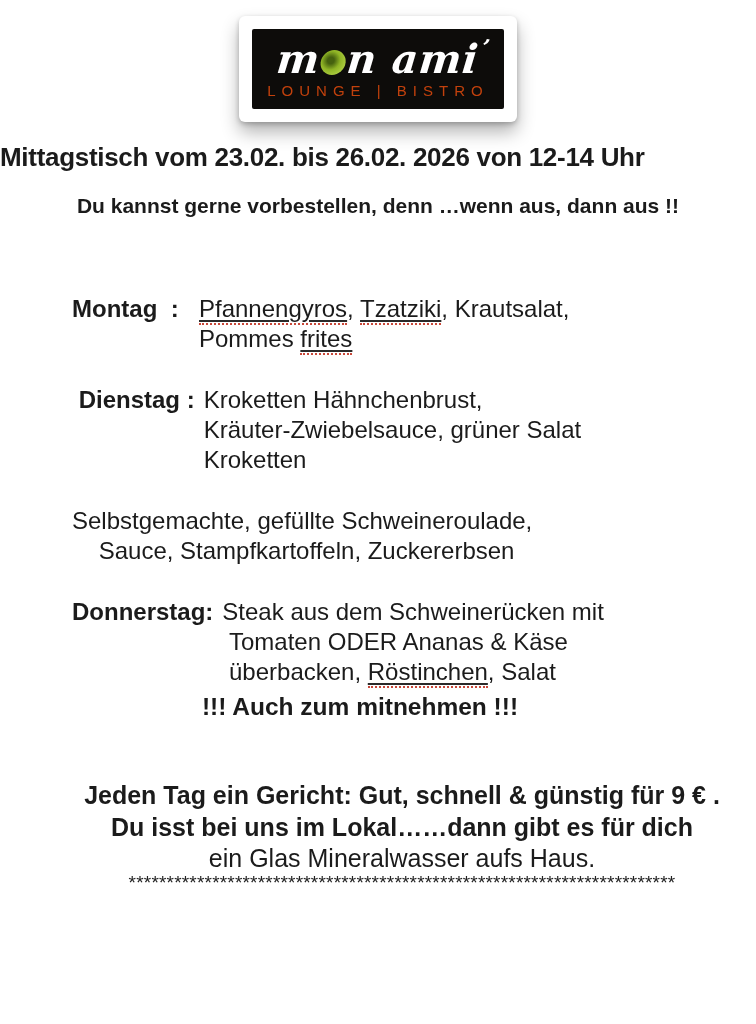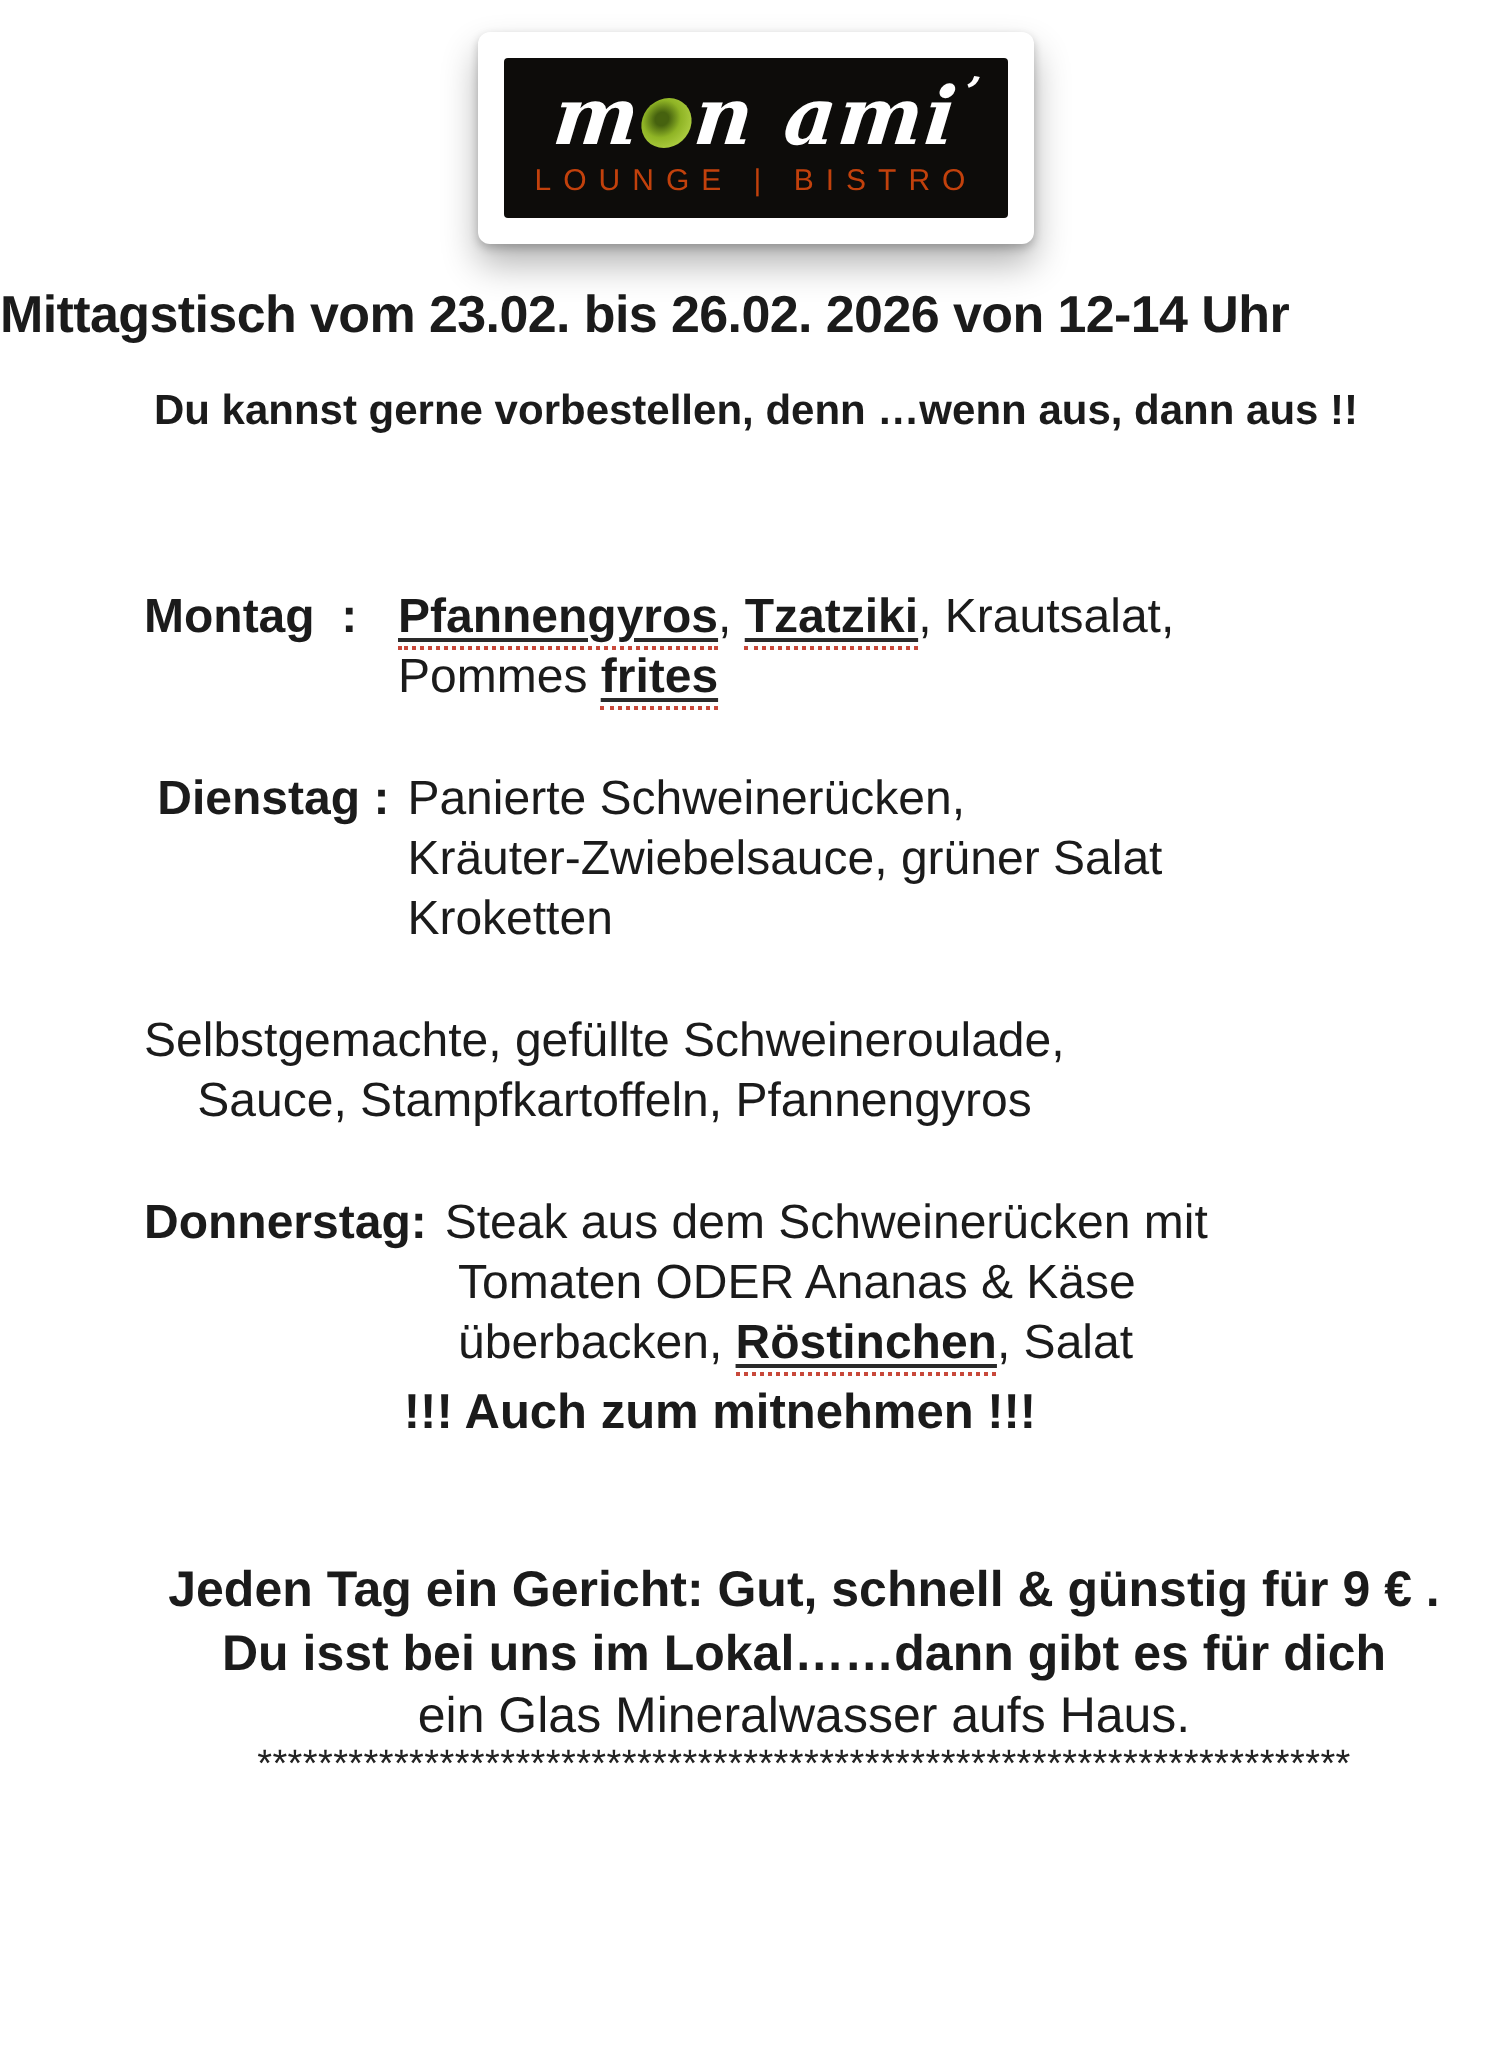--- a/index.html
+++ b/index.html
@@ -106,21 +106,20 @@
     white-space: pre;
   }
   .day-line { white-space: pre-wrap; }
   .sp {
     text-decoration: underline;
     text-decoration-thickness: 1.5px;
     text-decoration-color: #2a2a2a;
     text-underline-offset: 3px;
     border-bottom: 2px dotted #c8483a;
     padding-bottom: 0.5px;
-    font-weight: bold;
   }
 
   
   .takeaway {
     position: absolute;
     top: 693px; left: 0; right: 36px;
     text-align: center;
     font-size: 24.5px;
     font-weight: bold;
   }
@@ -162,29 +161,29 @@
       <div class="day-row">
         <div class="day-label">Montag  :</div>
         <div>
           <div class="day-line"><span class="sp">Pfannengyros</span><span>, </span><span class="sp">Tzatziki</span><span>, Krautsalat,</span></div>
           <div class="day-line"><span>Pommes </span><span class="sp">frites</span></div>
         </div>
       </div>
       <div class="day-row">
         <div class="day-label"> Dienstag :</div>
         <div>
-          <div class="day-line"><span>Panierte Schweinerücken,</span></div>
+          <div class="day-line"><span>Kroketten Hähnchenbrust,</span></div>
           <div class="day-line"><span>Kräuter-Zwiebelsauce, grüner Salat</span></div>
           <div class="day-line"><span>Kroketten</span></div>
         </div>
       </div>
       <div class="day-row">
         <div>
           <div class="day-line"><span>Selbstgemachte, gefüllte Schweineroulade,</span></div>
-          <div class="day-line"><span>    Sauce, Stampfkartoffeln, Pfannengyros</span></div>
+          <div class="day-line"><span>    Sauce, Stampfkartoffeln, Zuckererbsen</span></div>
         </div>
       </div>
       <div class="day-row">
         <div class="day-label">Donnerstag:</div>
         <div>
           <div class="day-line"><span>Steak aus dem Schweinerücken mit</span></div>
           <div class="day-line"><span> Tomaten ODER Ananas &amp; Käse</span></div>
           <div class="day-line"><span> überbacken, </span><span class="sp">Röstinchen</span><span>, Salat</span></div>
         </div>
       </div>

